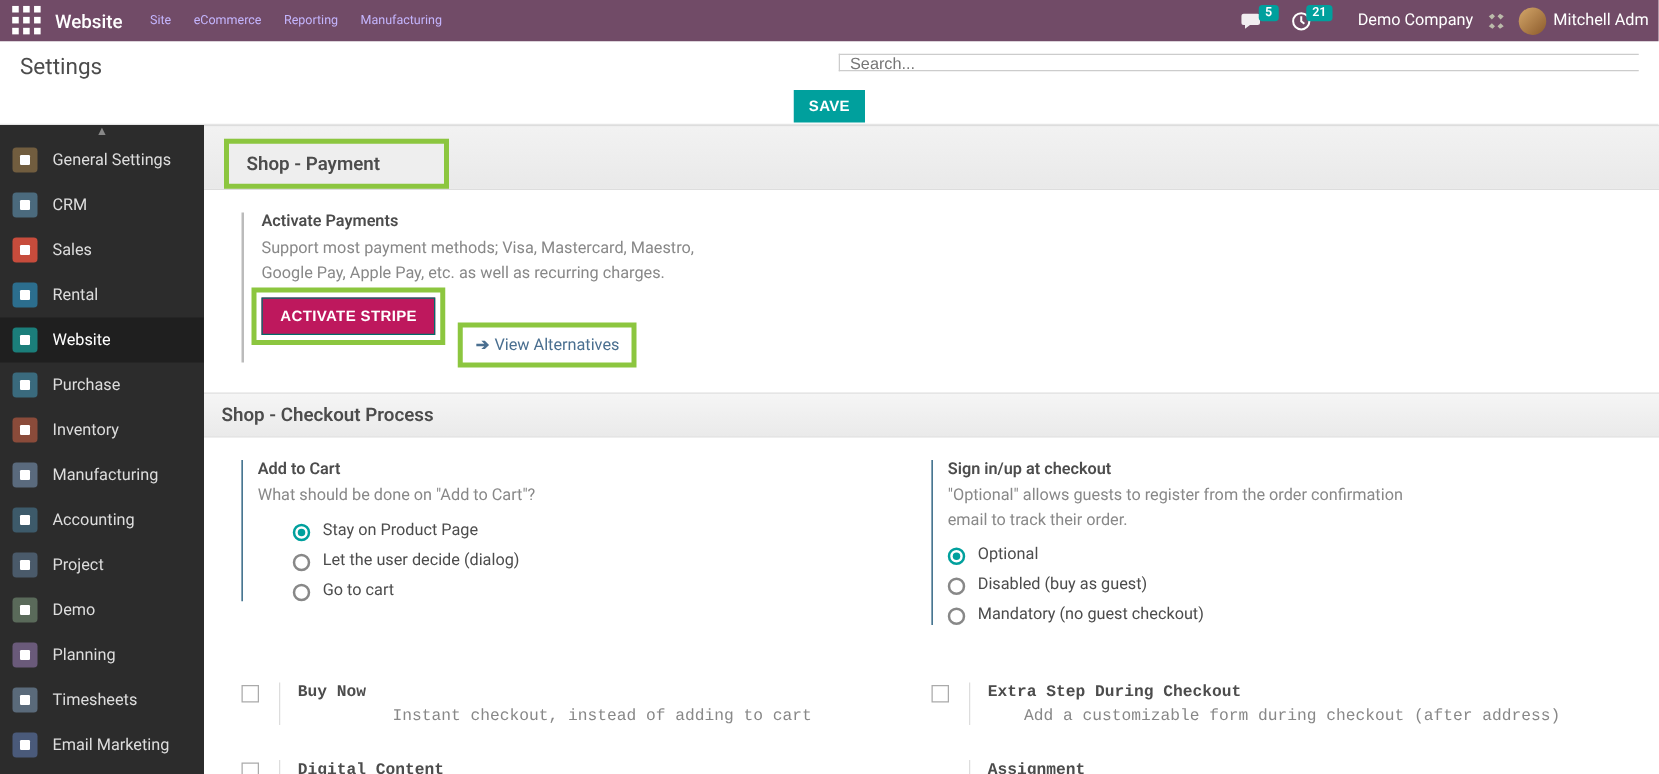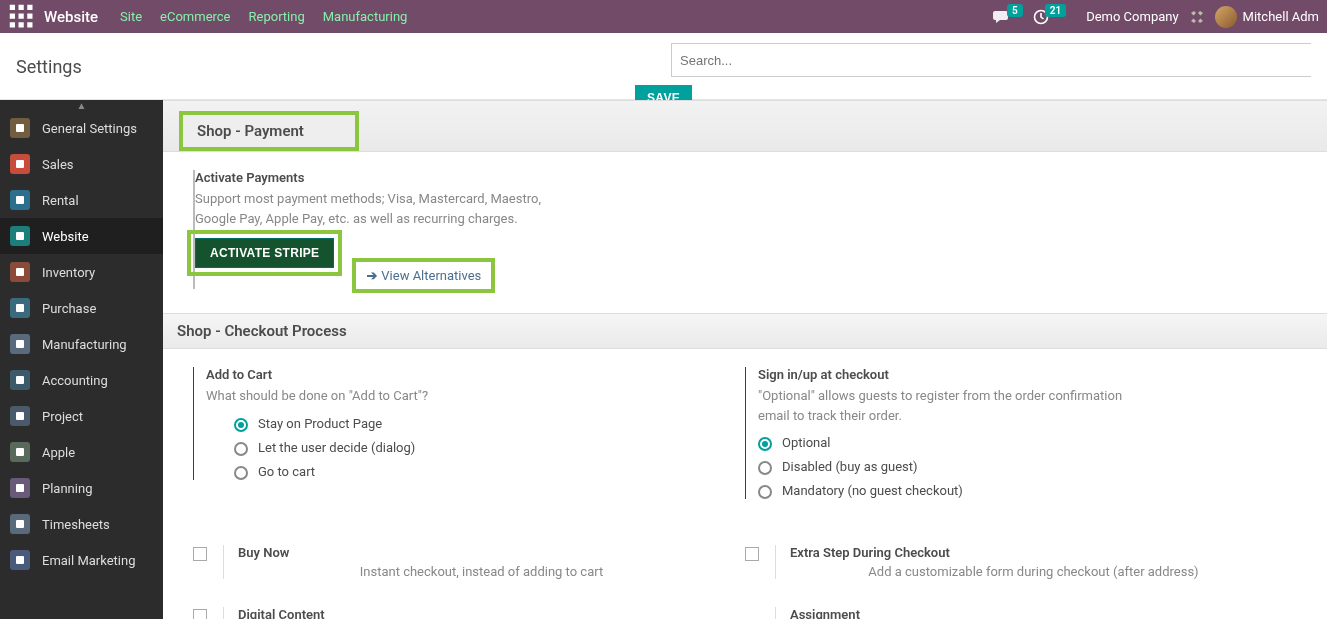--- a/index.html
+++ b/index.html
@@ -2,34 +2,34 @@
 <html><head>
 <meta charset="utf-8">
 <style>
   * { box-sizing: border-box; margin: 0; padding: 0; }
   body { font-family: -apple-system, BlinkMacSystemFont, "Segoe UI", Roboto, sans-serif; font-size: 13px; color: #4c4c4c; width: 1327px; height: 619px; overflow: hidden; background: #fff; }
 
   
   .topnav { height: 33px; background: #714b67; display: flex; align-items: center; color: #fff; padding: 0 8px; }
   .topnav .apps-icon { width: 28px; height: 28px; display: flex; align-items: center; justify-content: center; margin-right: 4px; }
   .topnav .brand { font-weight: 500; font-size: 15px; margin-right: 18px; padding: 0 4px; }
-  .topnav .menu-item { color: #86efac; font-size: 13px; margin-right: 18px; cursor: pointer; }
+  .topnav .menu-item { color: #c4b5fd; font-size: 10px; margin-right: 18px; cursor: pointer; }
   .topnav .spacer { flex: 1; }
   .topnav .icon-btn { display: flex; align-items: center; margin-right: 10px; position: relative; cursor: pointer; }
   .badge { background: #00a09d; color: #fff; font-size: 10px; font-weight: 600; padding: 1px 5px; border-radius: 3px; margin-left: -4px; position: relative; top: -6px; }
   .topnav .company { margin: 0 10px; font-size: 13px; }
   .topnav .avatar { width: 22px; height: 22px; border-radius: 50%; background: linear-gradient(135deg,#d4a76a,#8b5a2b); margin-right: 6px; display:inline-block; }
   .topnav .user { display: flex; align-items: center; }
 
   
   .controlbar { height: 67px; border-bottom: 1px solid #e5e5e5; padding: 10px 16px 8px 16px; display: flex; flex-direction: column; }
-  .controlbar-row1 { display: flex; align-items: flex-end; width: 100%; }
+  .controlbar-row1 { display: flex; align-items: flex-start; width: 100%; }
   .page-title { font-size: 18px; color: #4c4c4c; font-weight: 400; }
   .search-wrap { margin-left: auto; width: 640px; position: relative; }
-  .search-input { width: 100%; height: 34px; border: 1px solid #ccc; border-right: none; padding: 2px 8px; font-size: 13px; outline: none; }
+  .search-input { width: 100%; height: 14px; border: 1px solid #ccc; border-right: none; padding: 2px 8px; font-size: 13px; outline: none; }
   .controlbar-row2 { display: flex; align-items: center; margin-top: 8px; flex-direction: column; }
   .btn-primary { background: #00a09d; color: #fff; border: none; padding: 6px 12px; font-weight: 700; font-size: 12px; letter-spacing: 0.3px; cursor: pointer; }
   .btn-link { background: none; border: none; color: #4c4c4c; margin-left: 12px; font-weight: 600; font-size: 12px; cursor: pointer; letter-spacing: 0.3px; }
 
   
   .main { display: flex; height: calc(619px - 33px - 67px); }
 
   
   .sidebar { width: 163px; background: #2c2c2c; overflow-y: auto; position: relative; padding-top: 10px; }
   .sidebar::-webkit-scrollbar { width: 8px; }
@@ -43,45 +43,45 @@
 
   
   .content { flex: 1; overflow-y: auto; padding: 0 0 30px 0; background: #fff; }
 
   .section-head { background: linear-gradient(#f5f5f5,#eaeaea); padding: 8px 14px; font-size: 15px; font-weight: 600; color: #4c4c4c; border-top: 1px solid #ddd; border-bottom: 1px solid #ddd; }
   .section-head.highlighted { outline: 4px solid #8cc63f; outline-offset: -4px; display: inline-block; min-width: 180px; margin: 10px 0 0 16px; background:#eee; padding: 10px 18px; }
   .section-head-wrap { background: linear-gradient(#f2f2f2,#e9e9e9); border-top:1px solid #ddd; border-bottom:1px solid #ddd; }
 
   .section-body { padding: 18px 30px 24px 30px; display: flex; flex-wrap: wrap; }
   .setting-block { width: 50%; padding-right: 30px; position: relative; }
-  .left-col { position: relative; border-left: 2px solid #bbb; }
+  .left-col { position: relative; border-left: 2px solid #bbb; padding-left: 14px; }
   .left-col.noline { border-left: 1px solid #0c4a6e; padding-left: 12px; }
 
   .setting-title { font-weight: 600; color: #4c4c4c; margin-bottom: 4px; font-size: 13px; }
   .setting-desc { color: #888; font-size: 13px; line-height: 1.5; margin-bottom: 10px; max-width: 370px; }
 
-  .btn-teal { background: #14532d; color: #fff; border: 1px solid #006d69; padding: 7px 14px; font-weight: 700; font-size: 12px; cursor: pointer; letter-spacing: 0.3px; }
+  .btn-teal { background: #be185d; color: #fff; border: 1px solid #006d69; padding: 7px 14px; font-weight: 700; font-size: 12px; cursor: pointer; letter-spacing: 0.3px; }
   .btn-teal.highlighted { outline: 4px solid #8cc63f; outline-offset: 4px; }
   .link-alt { color: #4a6f90; font-size: 13px; cursor: pointer; display: inline-flex; align-items: center; }
   .link-alt.highlighted { outline: 4px solid #8cc63f; padding: 6px 10px; }
   .link-alt .arrow { margin-right: 4px; font-weight: bold; }
 
   .stripe-row { display:flex; align-items: flex-start; gap: 22px; flex-wrap: wrap; }
 
   .radio-list { margin-top: 6px; padding-left: 28px; }
   .radio-item { display: flex; align-items: flex-start; margin-bottom: 8px; font-size: 13px; }
   .radio-circle { width: 14px; height: 14px; border: 2px solid #888; border-radius: 50%; margin-right: 10px; margin-top: 2px; flex-shrink: 0; position: relative; }
   .radio-circle.checked { border-color: #00a09d; }
   .radio-circle.checked::after { content:''; width: 6px; height: 6px; background: #00a09d; border-radius: 50%; position: absolute; top: 2px; left: 2px; }
 
   .checkbox { width: 14px; height: 14px; border: 1px solid #aaa; background: #fff; display: inline-block; }
   .check-wrap { position: absolute; left: 0; top: 2px; }
 
   .two-col-row { display: flex; padding: 14px 30px; }
-  .col { width: 50%; position: relative; padding-left: 30px; padding-right: 20px; }
+  .col { width: 50%; position: relative; padding-left: 30px; padding-right: 20px; font-family: Liberation Mono, monospace; }
   .col-inner { border-left: 1px solid #ddd; padding-left: 14px; }
 
   .muted { color: #888; text-align: center; }
 
 </style>
 </head>
 <body>
 
 <div class="topnav">
   <div class="apps-icon">
@@ -147,20 +147,28 @@
     <div id="sidebar-items">
         <div class="side-item">
           <span class="side-icon" style="background: rgb(113, 93, 63);">
             <svg viewBox="0 0 12 12" fill="#fff">
               <rect x="2" y="2" width="8" height="8" rx="1"></rect>
             </svg>
           </span>
           <span>General Settings</span>
         </div>
         <div class="side-item">
+          <span class="side-icon" style="background: rgb(75, 106, 125);">
+            <svg viewBox="0 0 12 12" fill="#fff">
+              <rect x="2" y="2" width="8" height="8" rx="1"></rect>
+            </svg>
+          </span>
+          <span>CRM</span>
+        </div>
+        <div class="side-item">
           <span class="side-icon" style="background: rgb(199, 76, 60);">
             <svg viewBox="0 0 12 12" fill="#fff">
               <rect x="2" y="2" width="8" height="8" rx="1"></rect>
             </svg>
           </span>
           <span>Sales</span>
         </div>
         <div class="side-item">
           <span class="side-icon" style="background: rgb(44, 110, 142);">
             <svg viewBox="0 0 12 12" fill="#fff">
@@ -171,36 +179,36 @@
         </div>
         <div class="side-item active">
           <span class="side-icon" style="background: rgb(27, 126, 122);">
             <svg viewBox="0 0 12 12" fill="#fff">
               <rect x="2" y="2" width="8" height="8" rx="1"></rect>
             </svg>
           </span>
           <span>Website</span>
         </div>
         <div class="side-item">
+          <span class="side-icon" style="background: rgb(58, 106, 125);">
+            <svg viewBox="0 0 12 12" fill="#fff">
+              <rect x="2" y="2" width="8" height="8" rx="1"></rect>
+            </svg>
+          </span>
+          <span>Purchase</span>
+        </div>
+        <div class="side-item">
           <span class="side-icon" style="background: rgb(138, 75, 58);">
             <svg viewBox="0 0 12 12" fill="#fff">
               <rect x="2" y="2" width="8" height="8" rx="1"></rect>
             </svg>
           </span>
           <span>Inventory</span>
         </div>
         <div class="side-item">
-          <span class="side-icon" style="background: rgb(58, 106, 125);">
-            <svg viewBox="0 0 12 12" fill="#fff">
-              <rect x="2" y="2" width="8" height="8" rx="1"></rect>
-            </svg>
-          </span>
-          <span>Purchase</span>
-        </div>
-        <div class="side-item">
           <span class="side-icon" style="background: rgb(90, 106, 125);">
             <svg viewBox="0 0 12 12" fill="#fff">
               <rect x="2" y="2" width="8" height="8" rx="1"></rect>
             </svg>
           </span>
           <span>Manufacturing</span>
         </div>
         <div class="side-item">
           <span class="side-icon" style="background: rgb(61, 90, 106);">
             <svg viewBox="0 0 12 12" fill="#fff">
@@ -216,21 +224,21 @@
             </svg>
           </span>
           <span>Project</span>
         </div>
         <div class="side-item">
           <span class="side-icon" style="background: rgb(90, 106, 90);">
             <svg viewBox="0 0 12 12" fill="#fff">
               <rect x="2" y="2" width="8" height="8" rx="1"></rect>
             </svg>
           </span>
-          <span>Apple</span>
+          <span>Demo</span>
         </div>
         <div class="side-item">
           <span class="side-icon" style="background: rgb(106, 90, 122);">
             <svg viewBox="0 0 12 12" fill="#fff">
               <rect x="2" y="2" width="8" height="8" rx="1"></rect>
             </svg>
           </span>
           <span>Planning</span>
         </div>
         <div class="side-item">

